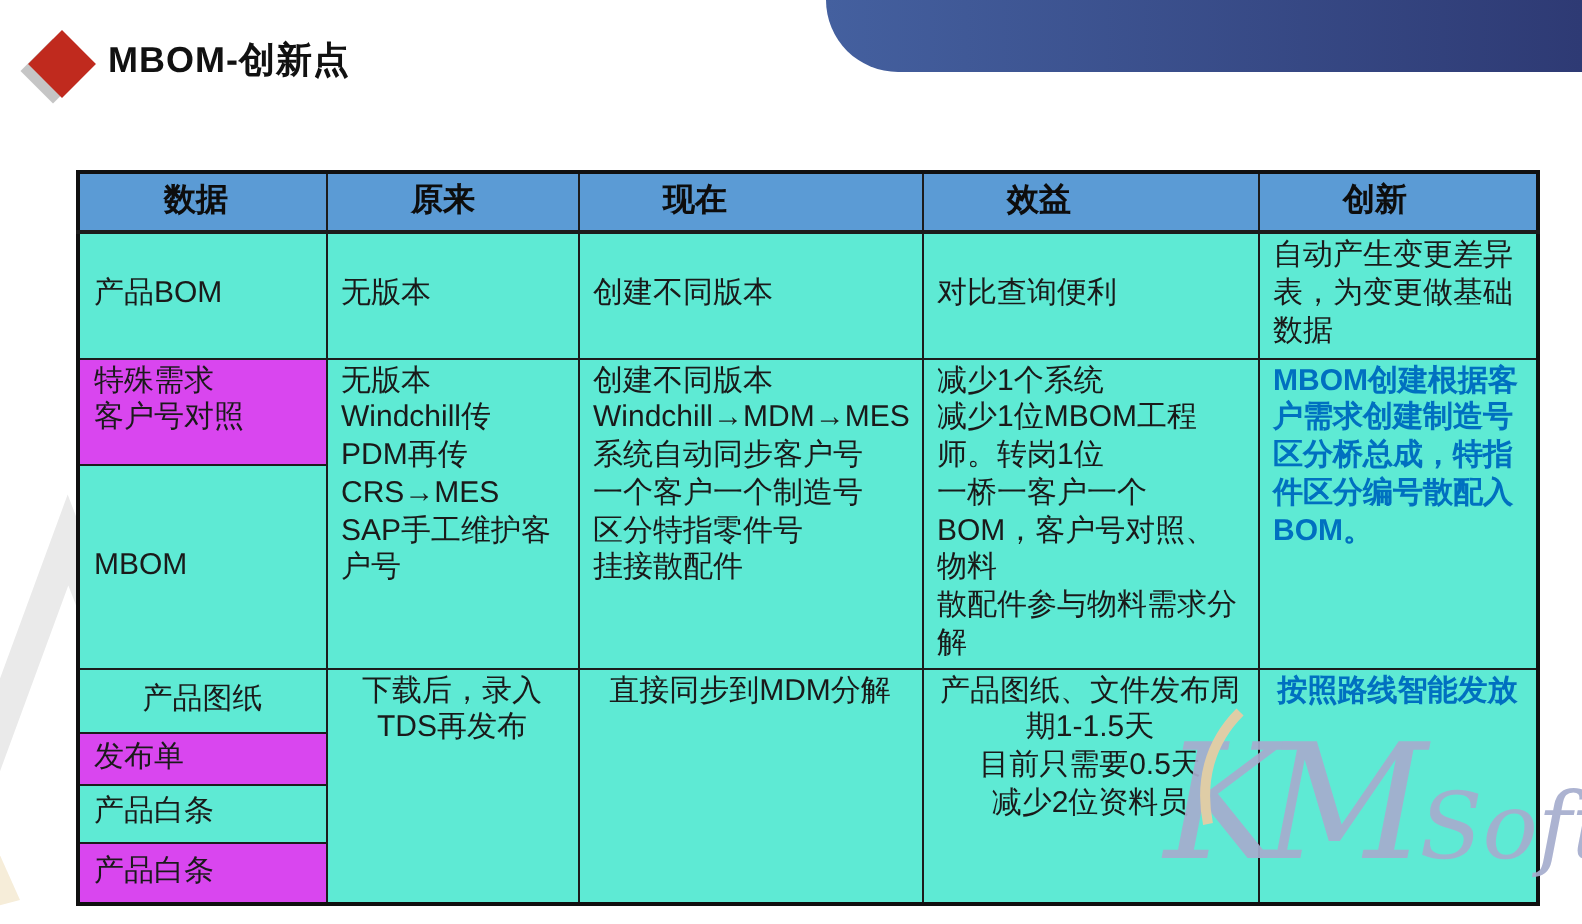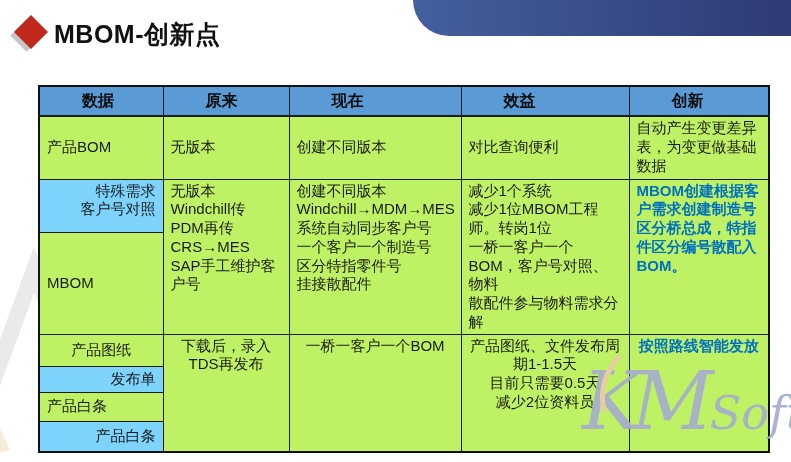--- a/index.html
+++ b/index.html
@@ -11,40 +11,40 @@
   .top-bar{
     position:absolute; left:413px; top:0; width:378px; height:36px;
     background:linear-gradient(to right,#44609F,#2E3A74);
     border-bottom-left-radius:36px;
   }
   
   .title-row{position:absolute; left:0; top:0; height:62px; width:420px;}
   .diamond-wrap{position:absolute; left:12px; top:14px; width:38px; height:38px;}
   .d-shadow{position:absolute; left:3px; top:10px; width:23px; height:23px; background:#C5C5C5; transform:rotate(45deg);}
   .d-red{position:absolute; left:7px; top:6px; width:24px; height:24px; background:#C02A1E; transform:rotate(45deg);}
-  .page-title{position:absolute; left:54px; top:18px; margin:0; font-size:25px; font-weight:bold; color:#111; letter-spacing:.5px;}
+  .page-title{position:absolute; left:54px; top:18px; margin:0; font-size:18px; font-weight:bold; color:#111; letter-spacing:.5px;}
   
   .left-mark{position:absolute; left:-28px; top:225px; z-index:0;}
   
   table.innov-table{
     position:absolute; left:38px; top:85px; width:730px; z-index:2;
     border-collapse:collapse; table-layout:fixed;
     border:2.5px solid #101010;
     font-size:15px; color:#1a1a1a;
   }
   .innov-table th,.innov-table td{
     border:1.5px solid #1c1c1c; padding:2px 7px; line-height:1.25;
     overflow:hidden;
   }
   .innov-table th{
     background:#5B9BD5; font-size:16px; font-weight:bold; text-align:left;
     color:#0d0d0d; border-bottom-width:2px;padding-left:42px;
   }
-  .bg-l{background:#bef264;}
-  .bg-d{background:#7dd3fc;text-align:right;}
+  .bg-l{background:#5eead4;}
+  .bg-d{background:#d946ef;}
   .ml{white-space:pre-line;}
   .vtop{vertical-align:top;}
   .vmid{vertical-align:middle;}
   .center{text-align:left;}
   .innov-text{color:#0070C0; font-weight:bold;}
   .h-head{height:30px;} .h-r1{height:63px;}
   .h-r2a{height:53px;} .h-r2b{height:101px;}
   .h-r3a{height:32px;text-align:center;} .h-r3b{height:26px;} .h-r3c{height:29px;} .h-r3d{height:31px;}
   
   .kmsoft{
@@ -119,21 +119,21 @@
 一桥一客户一个BOM，客户号对照、物料
 散配件参与物料需求分解</td>
         <td class="bg-l vtop ml innov-text" rowspan="2">MBOM创建根据客户需求创建制造号区分桥总成，特指件区分编号散配入BOM。</td>
       </tr>
       <tr class="h-r2b">
         <td class="bg-l vmid">MBOM</td>
       </tr>
       <tr class="h-r3a">
         <td class="bg-l vmid">产品图纸</td>
         <td class="bg-l vtop ml" rowspan="4">下载后，录入TDS再发布</td>
-        <td class="bg-l vtop ml" rowspan="4">一桥一客户一个BOM</td>
+        <td class="bg-l vtop ml" rowspan="4">直接同步到MDM分解</td>
         <td class="bg-l vtop ml" rowspan="4">产品图纸、文件发布周期1-1.5天
 目前只需要0.5天
 减少2位资料员</td>
         <td class="bg-l vtop ml innov-text" rowspan="4">按照路线智能发放</td>
       </tr>
       <tr class="h-r3b">
         <td class="bg-d vmid">发布单</td>
       </tr>
       <tr class="h-r3c">
         <td class="bg-l vmid">产品白条</td>

